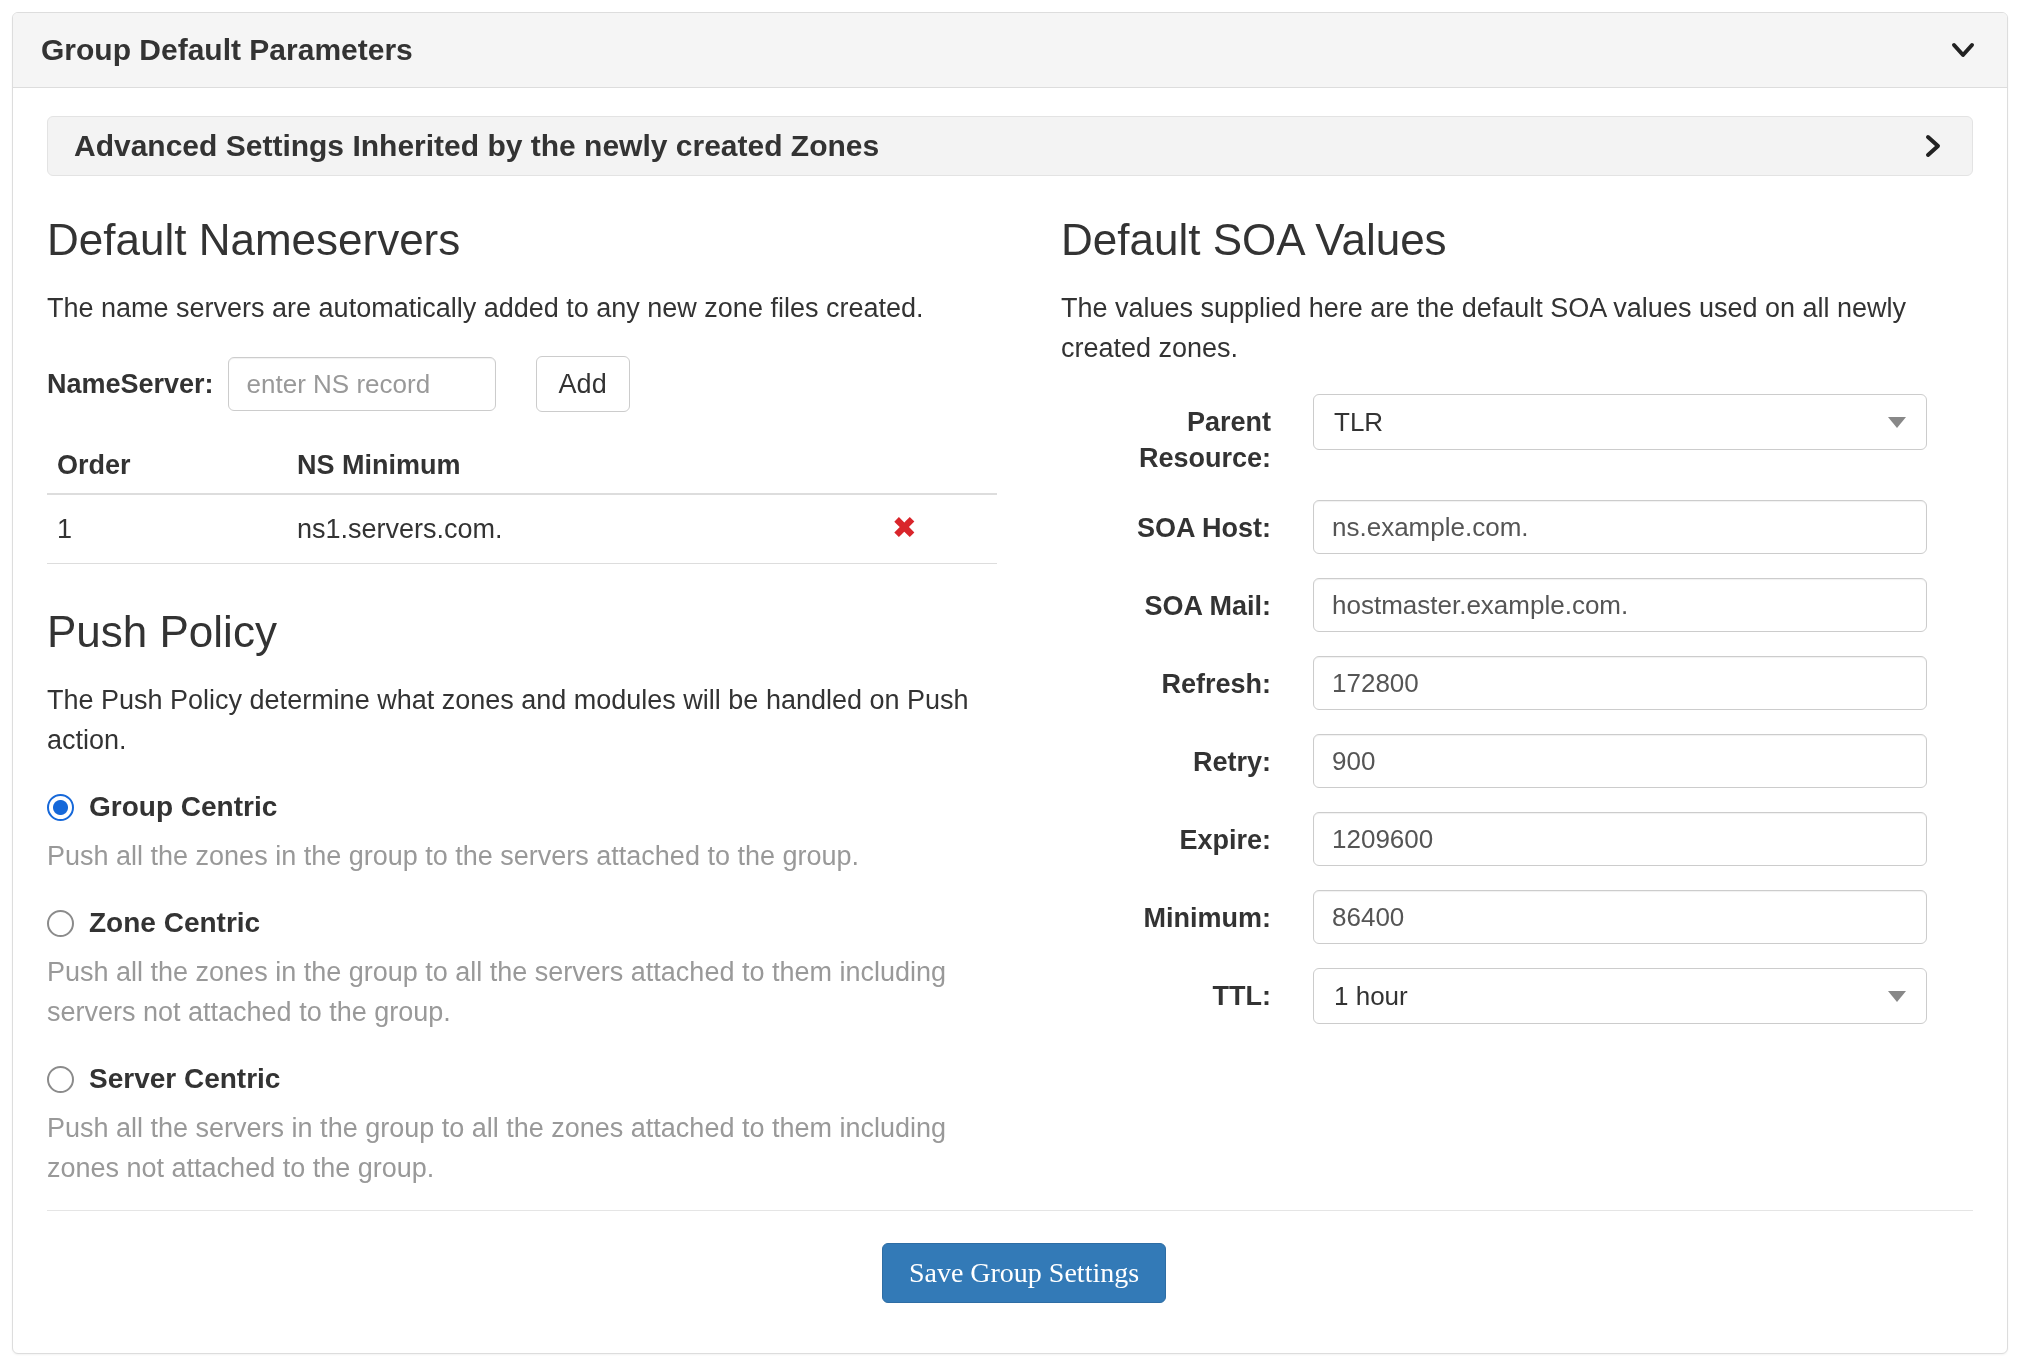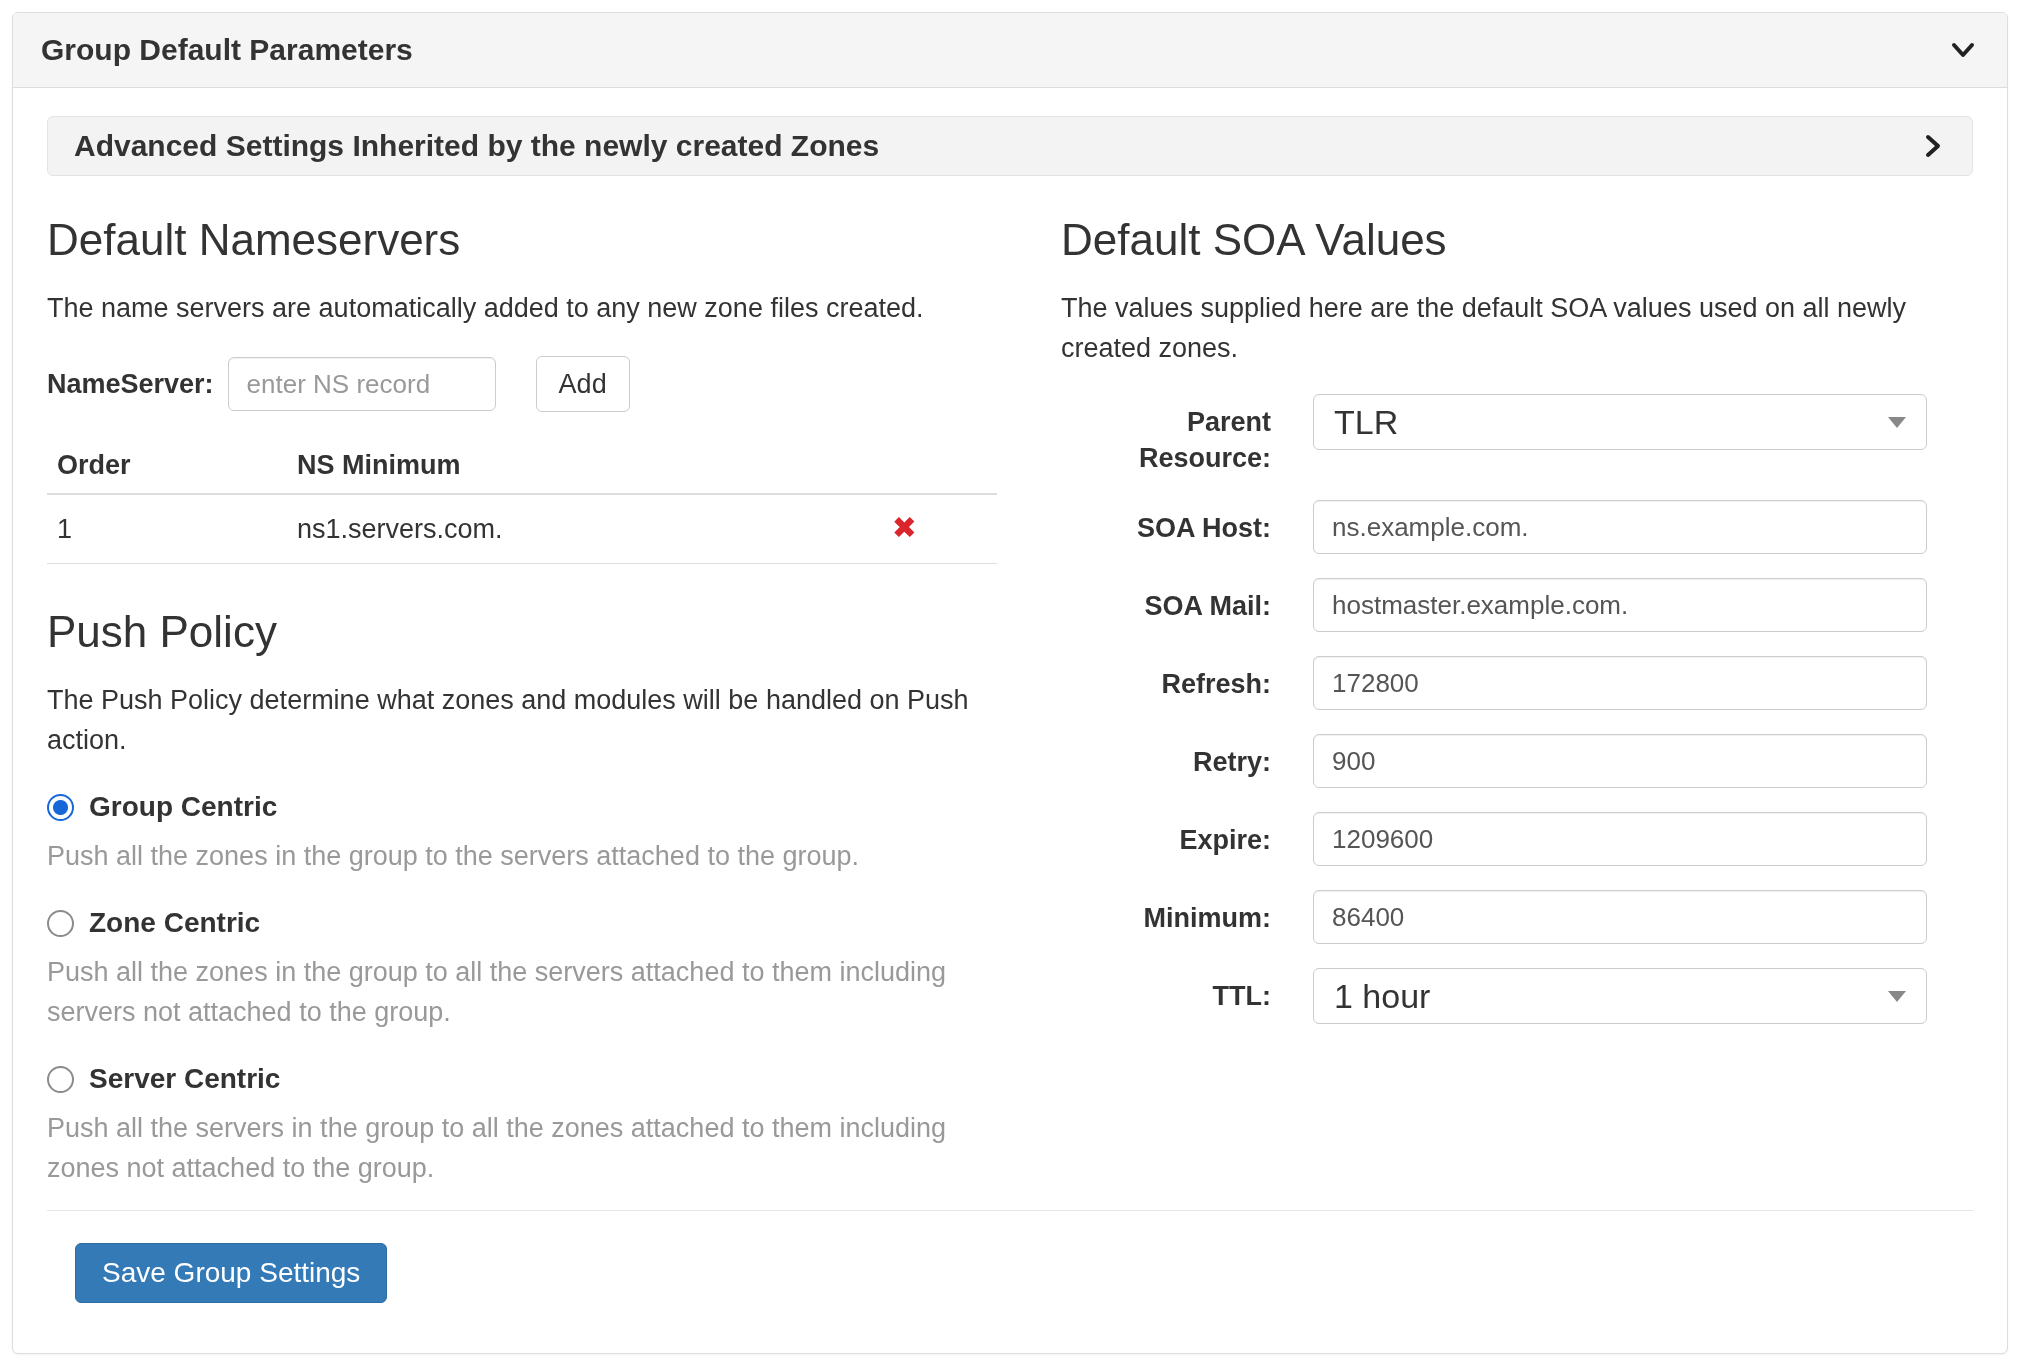--- a/index.html
+++ b/index.html
@@ -132,34 +132,34 @@
     text-align: right; font-weight: 700; font-size: 27px; line-height: 36px;
     padding-top: 10px; margin-right: 42px;
   }
   .soa-input { width: 614px; }
   .select {
     width: 614px; height: 56px;
     border: 1px solid #cccccc; border-radius: 6px;
     background: #ffffff;
     display: flex; align-items: center; justify-content: space-between;
     padding: 12px 20px;
-    font-size: 34px; color: var(--text);
+    font-size: 26px; color: var(--text);
     cursor: pointer;
   }
   .caret {
     width: 0; height: 0;
     border-left: 9px solid transparent;
     border-right: 9px solid transparent;
     border-top: 11px solid #888888;
   }
 
   
   .bottom { margin-top: auto; }
   .divider { border: 0; border-top: 1px solid #e5e5e5; margin: 22px 0 32px; }
-  .footer-row { display: flex; justify-content: flex-start; }
+  .footer-row { display: flex; justify-content: center; font-family: Liberation Serif, serif; }
 
   .chev { display: flex; align-items: center; }
 </style>
 </head>
 <body>
 
 <div class="page">
   <section class="panel">
 
     <header class="panel-header">

